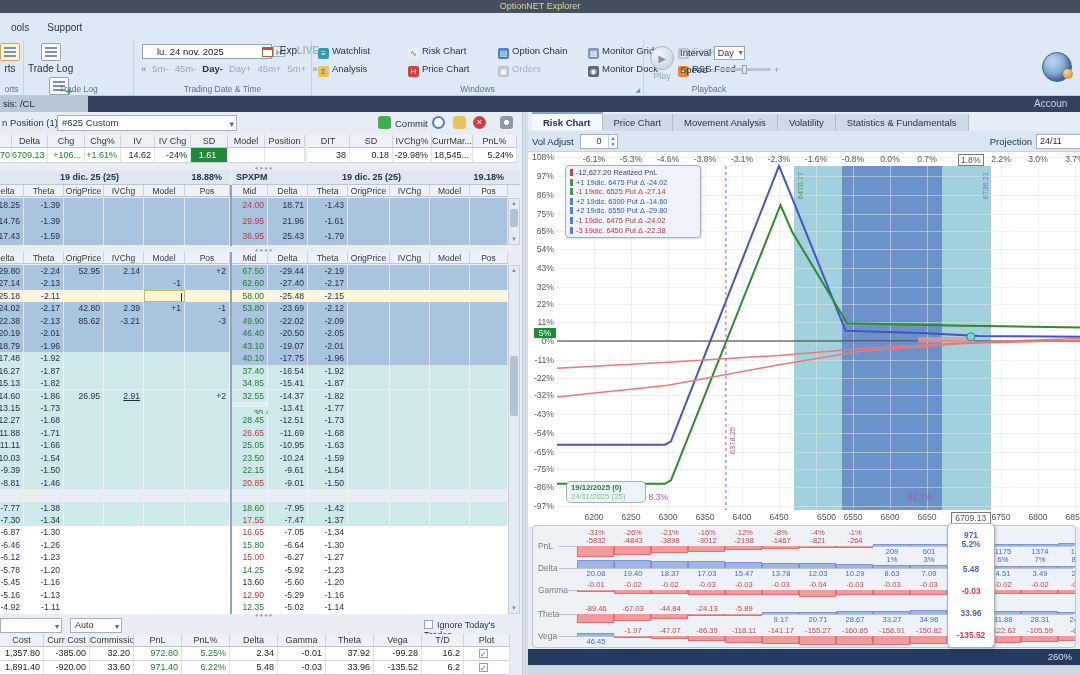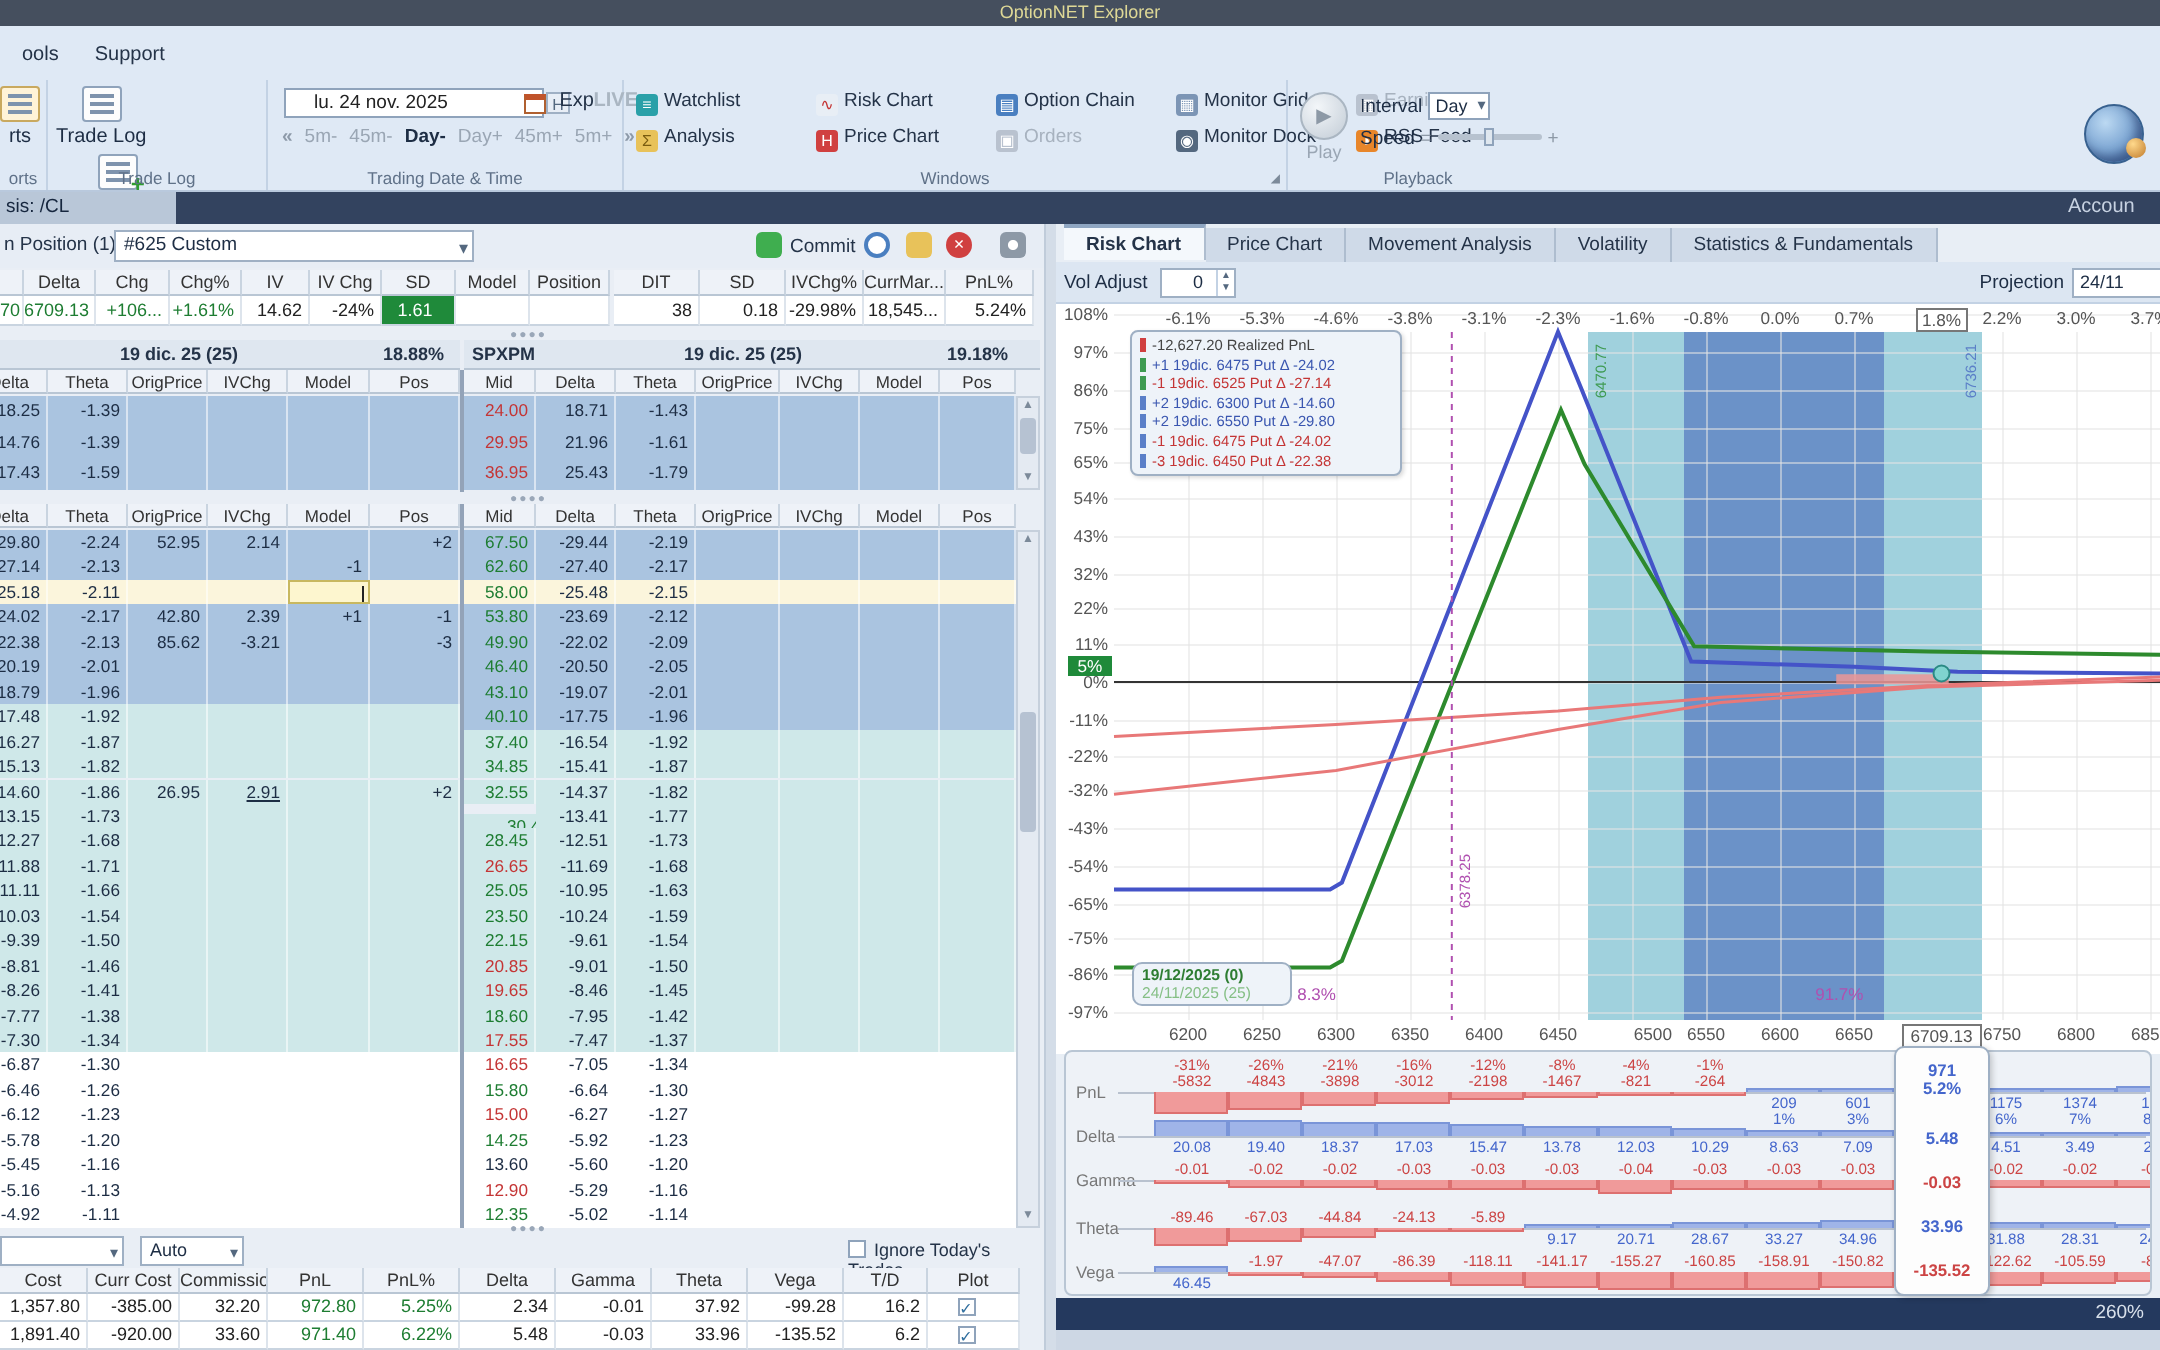--- a/index.html
+++ b/index.html
@@ -560,35 +560,20 @@
         <div class="ccell bg-t" style="left: 144px; top: 0px; width: 41px; height: 12.45px; line-height: 12.45px;"></div>
         <div class="ccell bg-t" style="left: 185px; top: 0px; width: 45px; height: 12.45px; line-height: 12.45px;"></div>
         <div class="ccell bg-t red" style="left: 232px; top: 0px; width: 36px; height: 12.45px; line-height: 12.45px;">20.85</div>
         <div class="ccell bg-t" style="left: 268px; top: 0px; width: 40px; height: 12.45px; line-height: 12.45px;">-9.01</div>
         <div class="ccell bg-t" style="left: 308px; top: 0px; width: 40px; height: 12.45px; line-height: 12.45px;">-1.50</div>
         <div class="ccell bg-t" style="left: 348px; top: 0px; width: 42px; height: 12.45px;"></div>
         <div class="ccell bg-t" style="left: 390px; top: 0px; width: 40px; height: 12.45px;"></div>
         <div class="ccell bg-t" style="left: 430px; top: 0px; width: 40px; height: 12.45px;"></div>
         <div class="ccell bg-t" style="left: 470px; top: 0px; width: 38px; height: 12.45px;"></div>
       </div>
-      <div class="crow" style="top: 377.1px; height: 12.45px;">
-        <div class="ccell bg-t" style="left: -14px; top: 0px; width: 38px; height: 12.45px; line-height: 12.45px;">-8.26</div>
-        <div class="ccell bg-t" style="left: 24px; top: 0px; width: 40px; height: 12.45px; line-height: 12.45px;">-1.41</div>
-        <div class="ccell bg-t" style="left: 64px; top: 0px; width: 40px; height: 12.45px; line-height: 12.45px;"></div>
-        <div class="ccell bg-t" style="left: 104px; top: 0px; width: 40px; height: 12.45px; line-height: 12.45px;"></div>
-        <div class="ccell bg-t" style="left: 144px; top: 0px; width: 41px; height: 12.45px; line-height: 12.45px;"></div>
-        <div class="ccell bg-t" style="left: 185px; top: 0px; width: 45px; height: 12.45px; line-height: 12.45px;"></div>
-        <div class="ccell bg-t red" style="left: 232px; top: 0px; width: 36px; height: 12.45px; line-height: 12.45px;">19.65</div>
-        <div class="ccell bg-t" style="left: 268px; top: 0px; width: 40px; height: 12.45px; line-height: 12.45px;">-8.46</div>
-        <div class="ccell bg-t" style="left: 308px; top: 0px; width: 40px; height: 12.45px; line-height: 12.45px;">-1.45</div>
-        <div class="ccell bg-t" style="left: 348px; top: 0px; width: 42px; height: 12.45px;"></div>
-        <div class="ccell bg-t" style="left: 390px; top: 0px; width: 40px; height: 12.45px;"></div>
-        <div class="ccell bg-t" style="left: 430px; top: 0px; width: 40px; height: 12.45px;"></div>
-        <div class="ccell bg-t" style="left: 470px; top: 0px; width: 38px; height: 12.45px;"></div>
-      </div>
       <div class="crow" style="top: 389.55px; height: 12.45px;">
         <div class="ccell bg-t" style="left: -14px; top: 0px; width: 38px; height: 12.45px; line-height: 12.45px;">-7.77</div>
         <div class="ccell bg-t" style="left: 24px; top: 0px; width: 40px; height: 12.45px; line-height: 12.45px;">-1.38</div>
         <div class="ccell bg-t" style="left: 64px; top: 0px; width: 40px; height: 12.45px; line-height: 12.45px;"></div>
         <div class="ccell bg-t" style="left: 104px; top: 0px; width: 40px; height: 12.45px; line-height: 12.45px;"></div>
         <div class="ccell bg-t" style="left: 144px; top: 0px; width: 41px; height: 12.45px; line-height: 12.45px;"></div>
         <div class="ccell bg-t" style="left: 185px; top: 0px; width: 45px; height: 12.45px; line-height: 12.45px;"></div>
         <div class="ccell bg-t grn" style="left: 232px; top: 0px; width: 36px; height: 12.45px; line-height: 12.45px;">18.60</div>
         <div class="ccell bg-t" style="left: 268px; top: 0px; width: 40px; height: 12.45px; line-height: 12.45px;">-7.95</div>
         <div class="ccell bg-t" style="left: 308px; top: 0px; width: 40px; height: 12.45px; line-height: 12.45px;">-1.42</div>

